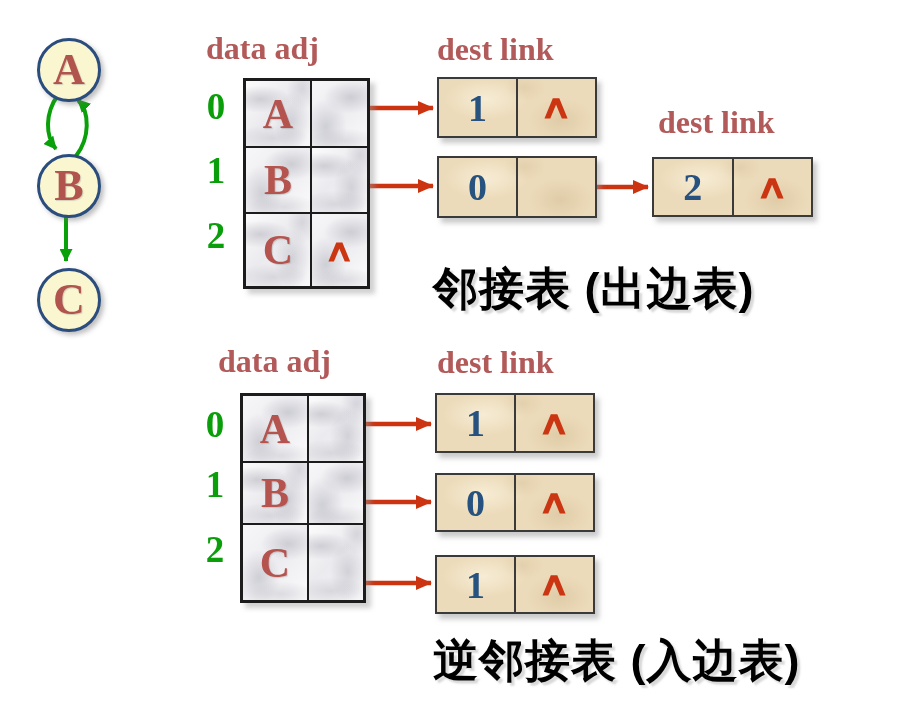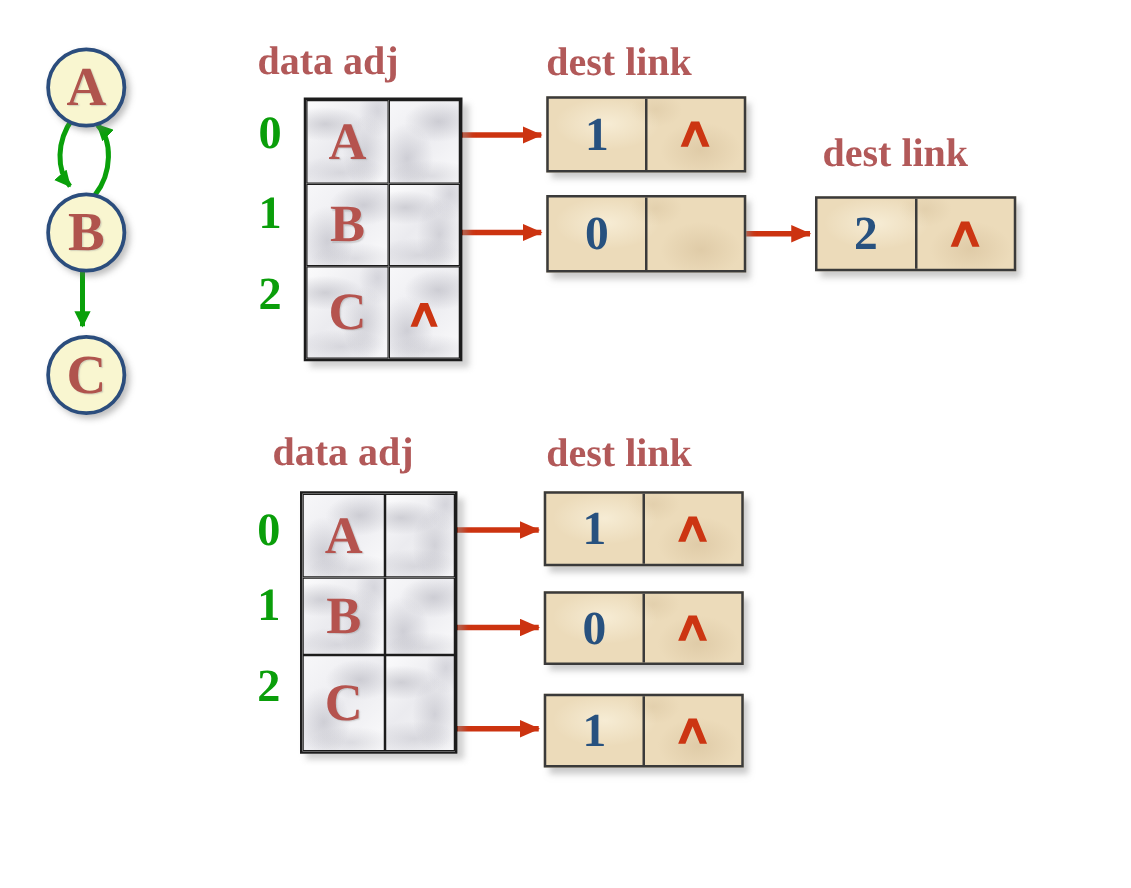--- a/index.html
+++ b/index.html
@@ -165,20 +165,21 @@
 
   <div class="lnode" style="left:652px;top:157px;width:157px;height:56px">
     <div class="ncell">
         <span class="pnum">2</span>
       </div>
     <div class="ncell">
         <span class="nullmark">∧</span>
       </div>
   </div>
 
+  <div class="caption" style="left:433px;top:263px">邻接表 (出边表)</div>
 
   <div class="hdr" style="left:218px;top:345px;width:172px">data adj</div>
   <div class="hdr" style="left:437px;top:346px;width:163px">dest link</div>
 
   <div class="idx" style="left:200px;top:406px">0</div>
   <div class="idx" style="left:200px;top:466px">1</div>
   <div class="idx" style="left:200px;top:531px">2</div>
 
   <div class="vtable" style="left:240px;top:393px;grid-template-columns:66px 56px;grid-template-rows:67px 62px 77px">
     <div class="tcell alt">
@@ -215,14 +216,15 @@
 
   <div class="lnode" style="left:435px;top:555px;width:156px;height:55px">
     <div class="ncell">
         <span class="pnum">1</span>
       </div>
     <div class="ncell">
         <span class="nullmark">∧</span>
       </div>
   </div>
 
+  <div class="caption" style="left:433px;top:635px">逆邻接表 (入边表)</div>
 
 </div>
 
 </body></html>

